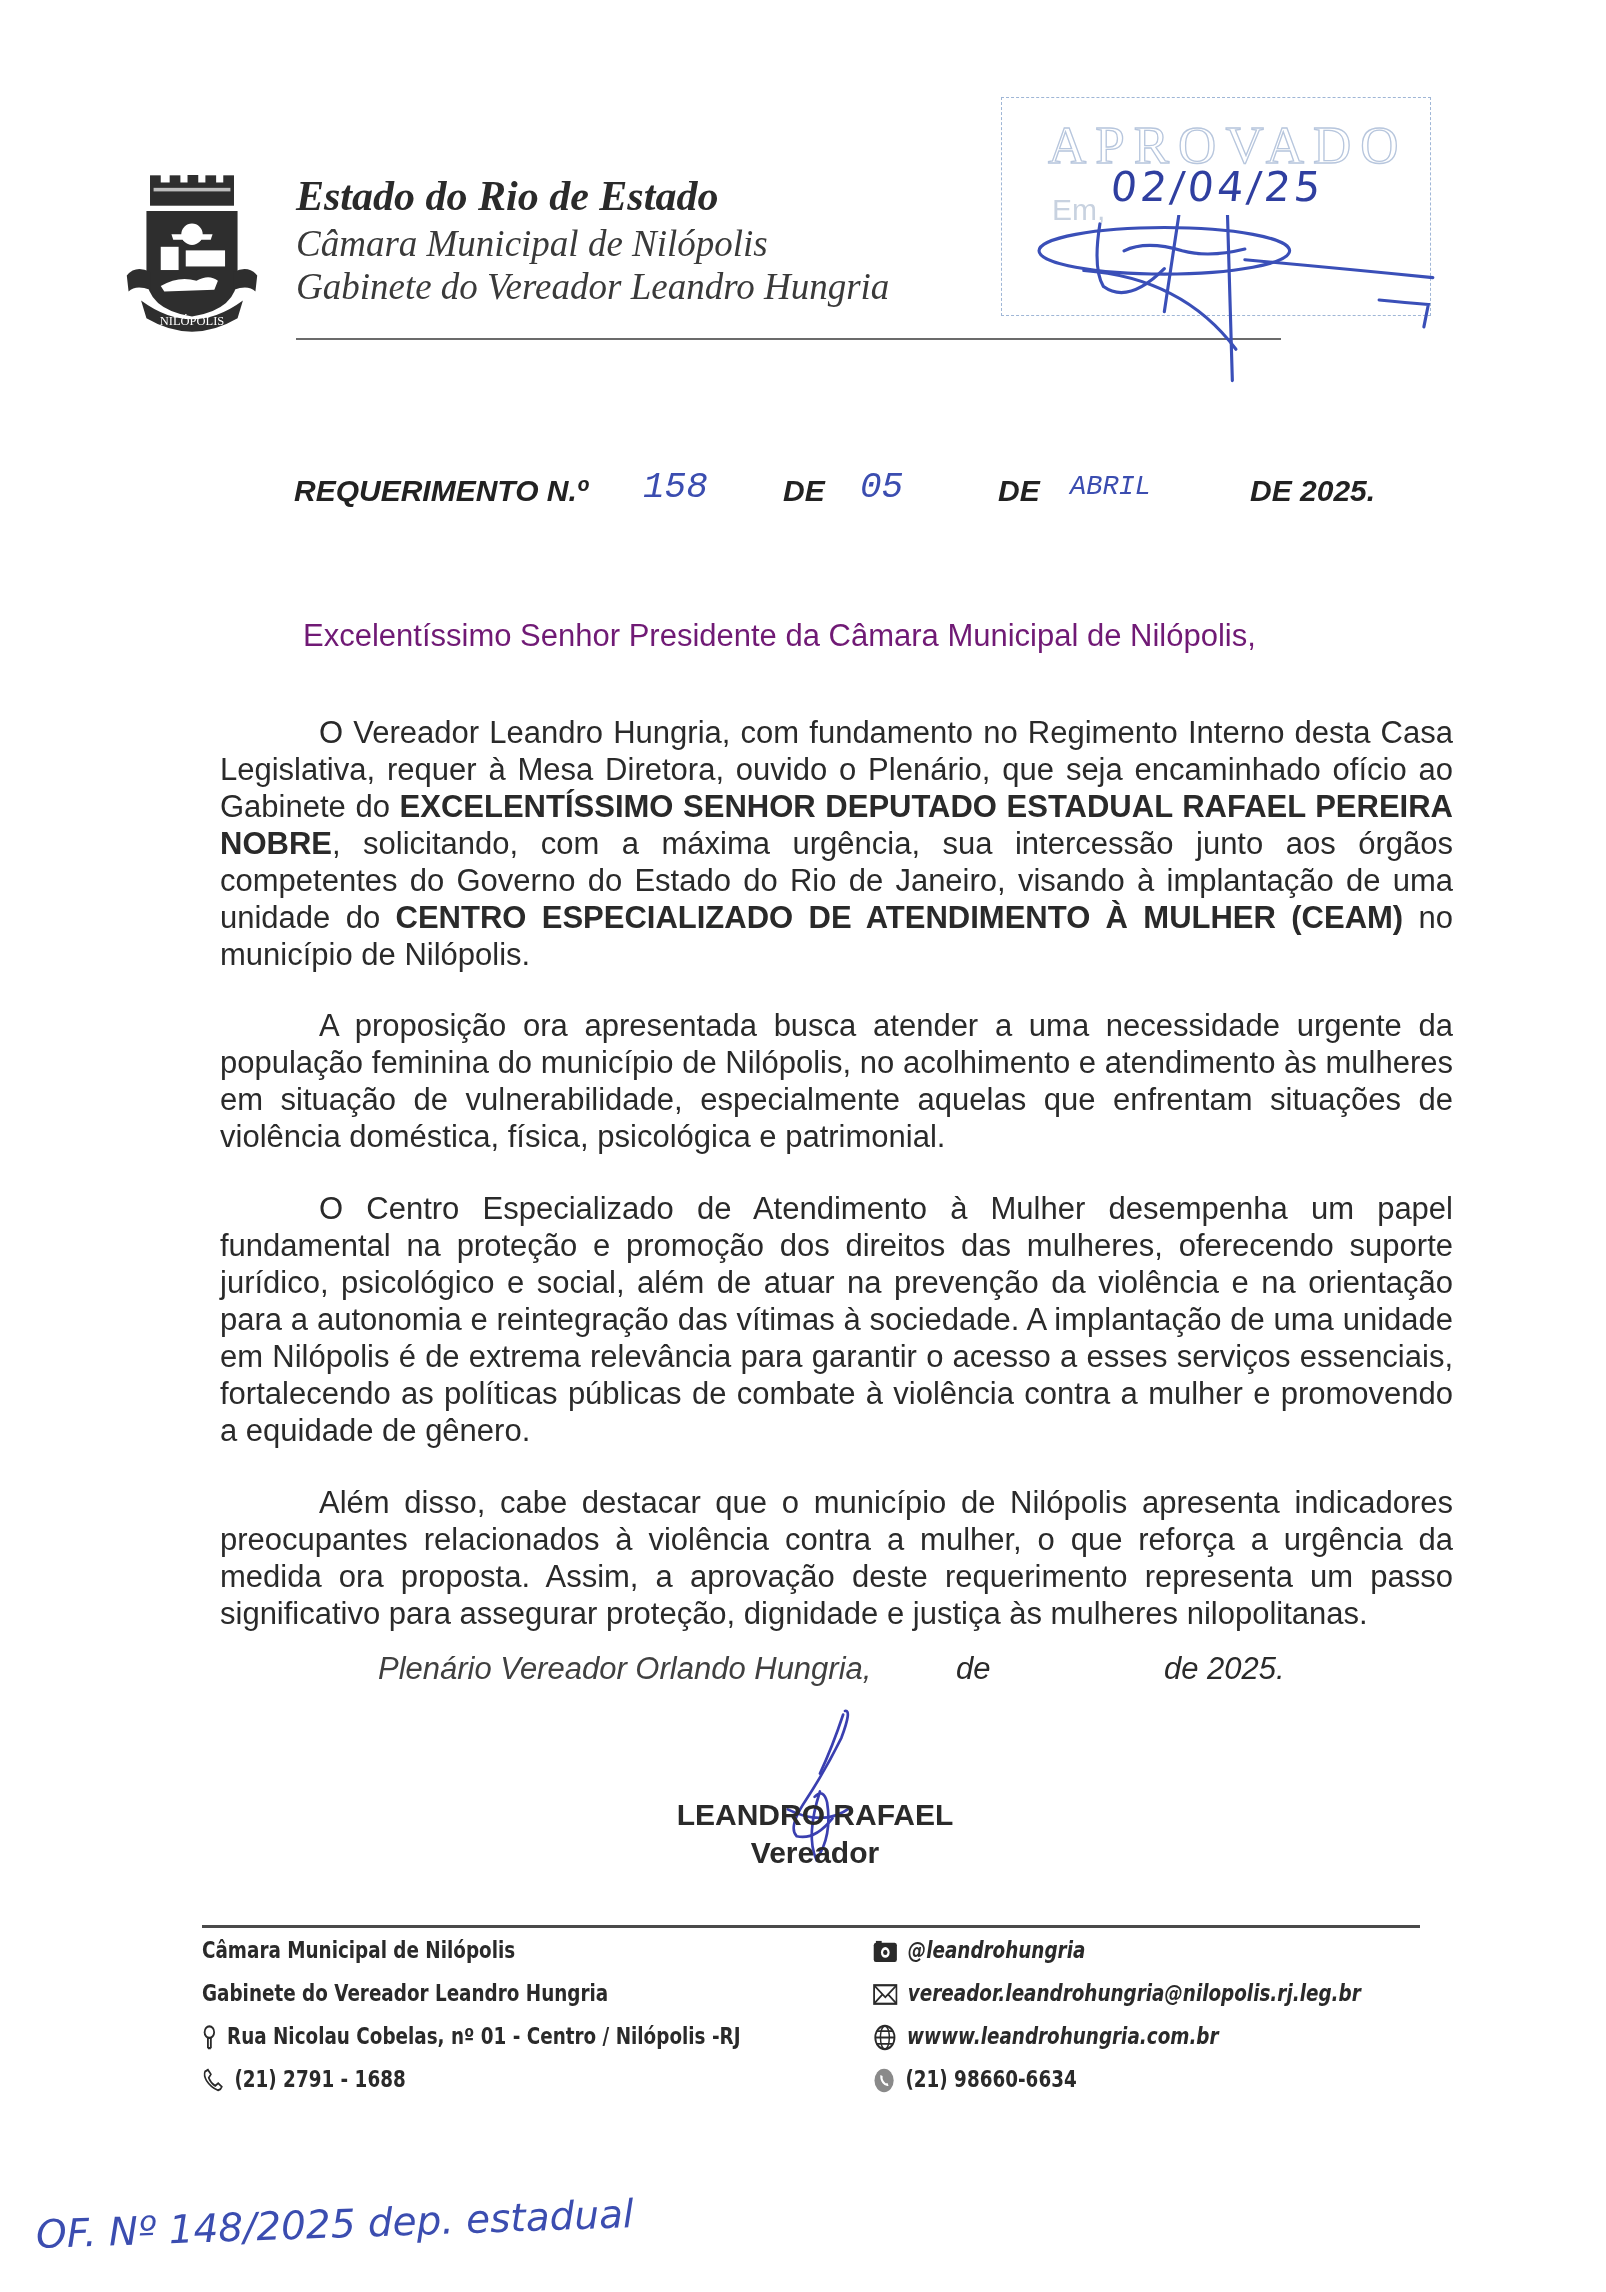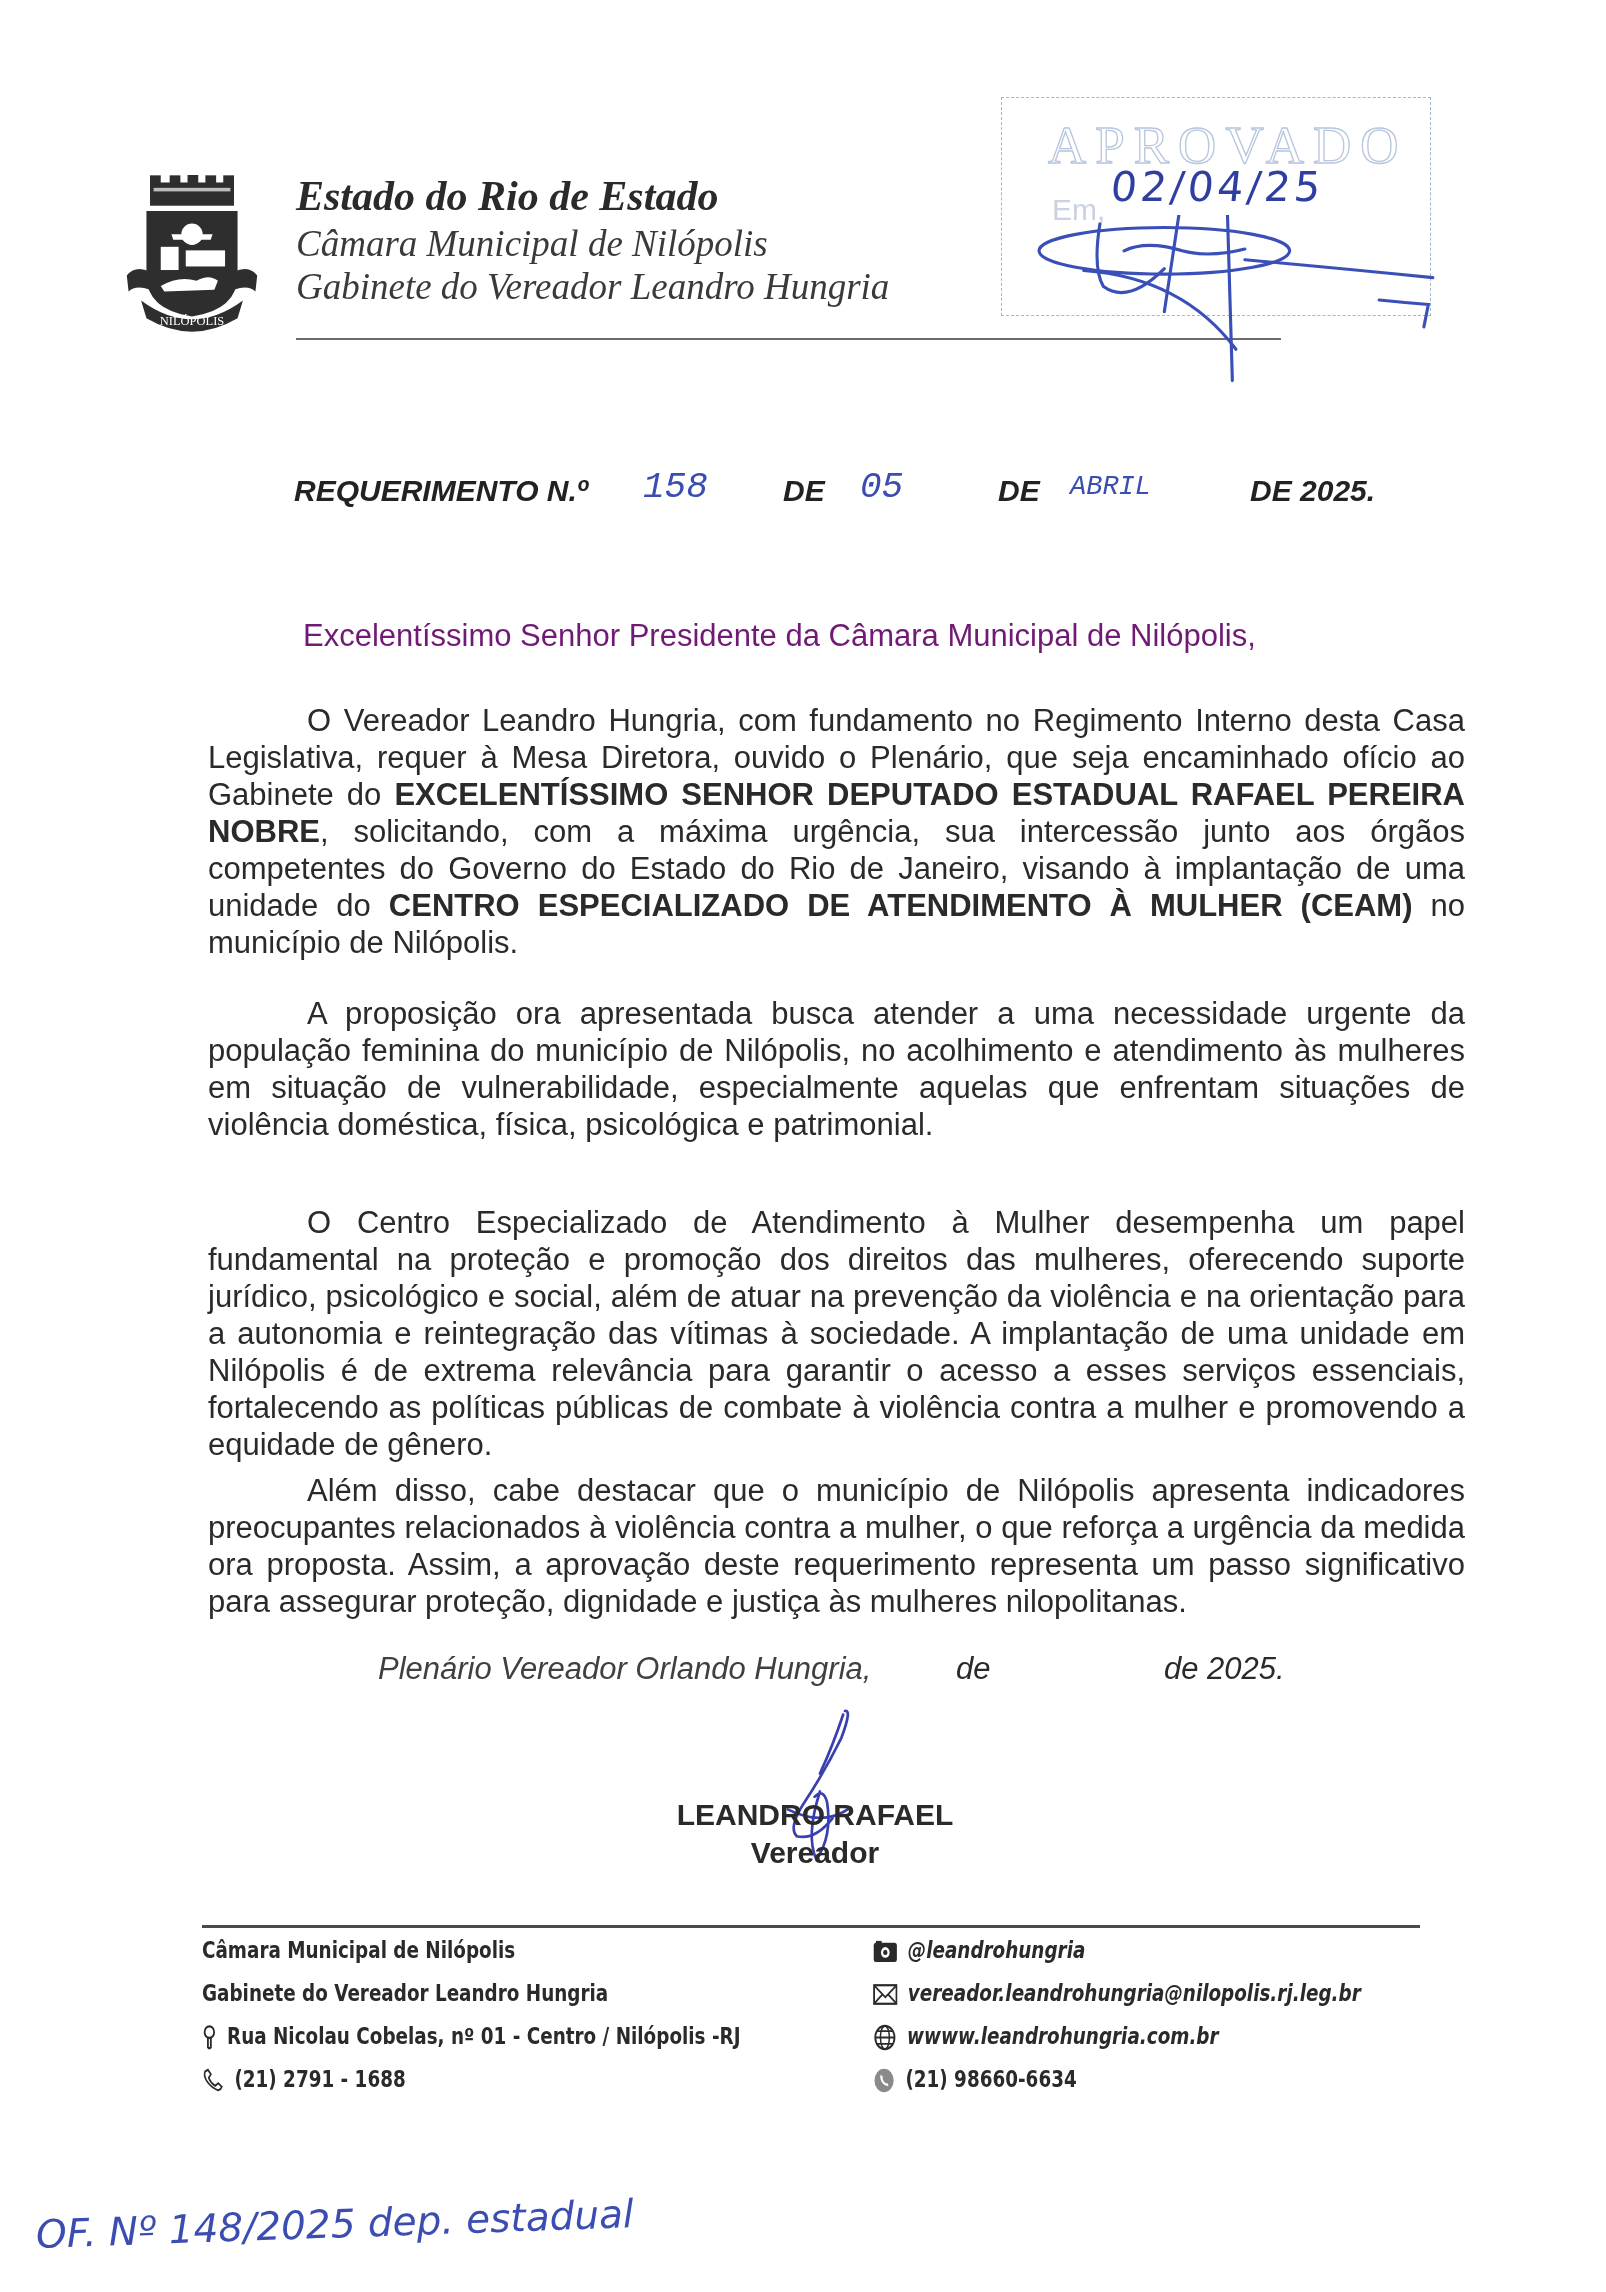--- a/index.html
+++ b/index.html
@@ -20,25 +20,25 @@
   .stamp-date { left: 1111px; top: 163px; font-family: "DejaVu Sans", sans-serif; font-size: 41px; color: #2f3fa0; letter-spacing: 3.6px; white-space: nowrap; transform: skewX(-6deg); }
   .stamp-sig { left: 1003px; top: 215px; width: 439px; height: 179px; }
 
   
   .req { left: 294px; top: 467px; width: 1191px; height: 54px; font-family: "Liberation Sans", sans-serif; font-weight: bold; font-size: 30px; color: #222; }
   .req span { position: absolute; top: 7.2px; white-space: nowrap; font-style: italic; }
   .req .hand { font-family: Liberation Mono, monospace; font-weight: normal; font-style: italic; color: #3b4db0; font-size: 36px; top: 0; }
 
   
   .body { left: 204px; width: 1265px; font-family: "Liberation Sans", sans-serif; font-size: 31px; line-height: 37px; color: #2a2a2a; text-align: justify; }
-  .body p { margin: 4px; text-indent: 99px; }
+  .body p { margin: 16px; text-indent: 99px; }
   .greet { left: 303px; top: 618px; font-family: "Liberation Sans", sans-serif; font-size: 31px; color: #701a75; white-space: nowrap; }
   .p1 { top: 698px; }
   .p2 { top: 991px; }
-  .p3 { top: 1200px; }
+  .p3 { top: 1174px; }
   .p4 { top: 1468px; }
   .b { font-weight: bold; }
 
   .place-date { left: 378px; top: 1651px; font-family: "Liberation Sans", sans-serif; font-style: italic; font-size: 31px; color: #404040; white-space: nowrap; }
   .place-de1 { left: 956px; top: 1651px; font-family: "Liberation Sans", sans-serif; font-style: italic; font-size: 31px; color: #2a2a2a; }
   .place-de2 { left: 1164px; top: 1651px; font-family: "Liberation Sans", sans-serif; font-style: italic; font-size: 31px; color: #2a2a2a; white-space: nowrap; }
 
   .sig-svg { left: 734px; top: 1702px; width: 179px; height: 170px; }
   .sig-name { left: 654px; top: 1798px; width: 322px; text-align: center; font-family: "Liberation Sans", sans-serif; font-weight: bold; font-size: 30px; color: #2a2a2a; white-space: nowrap; }
   .sig-role { left: 654px; top: 1836px; width: 322px; text-align: center; font-family: "Liberation Sans", sans-serif; font-weight: bold; font-size: 30px; color: #2a2a2a; }

